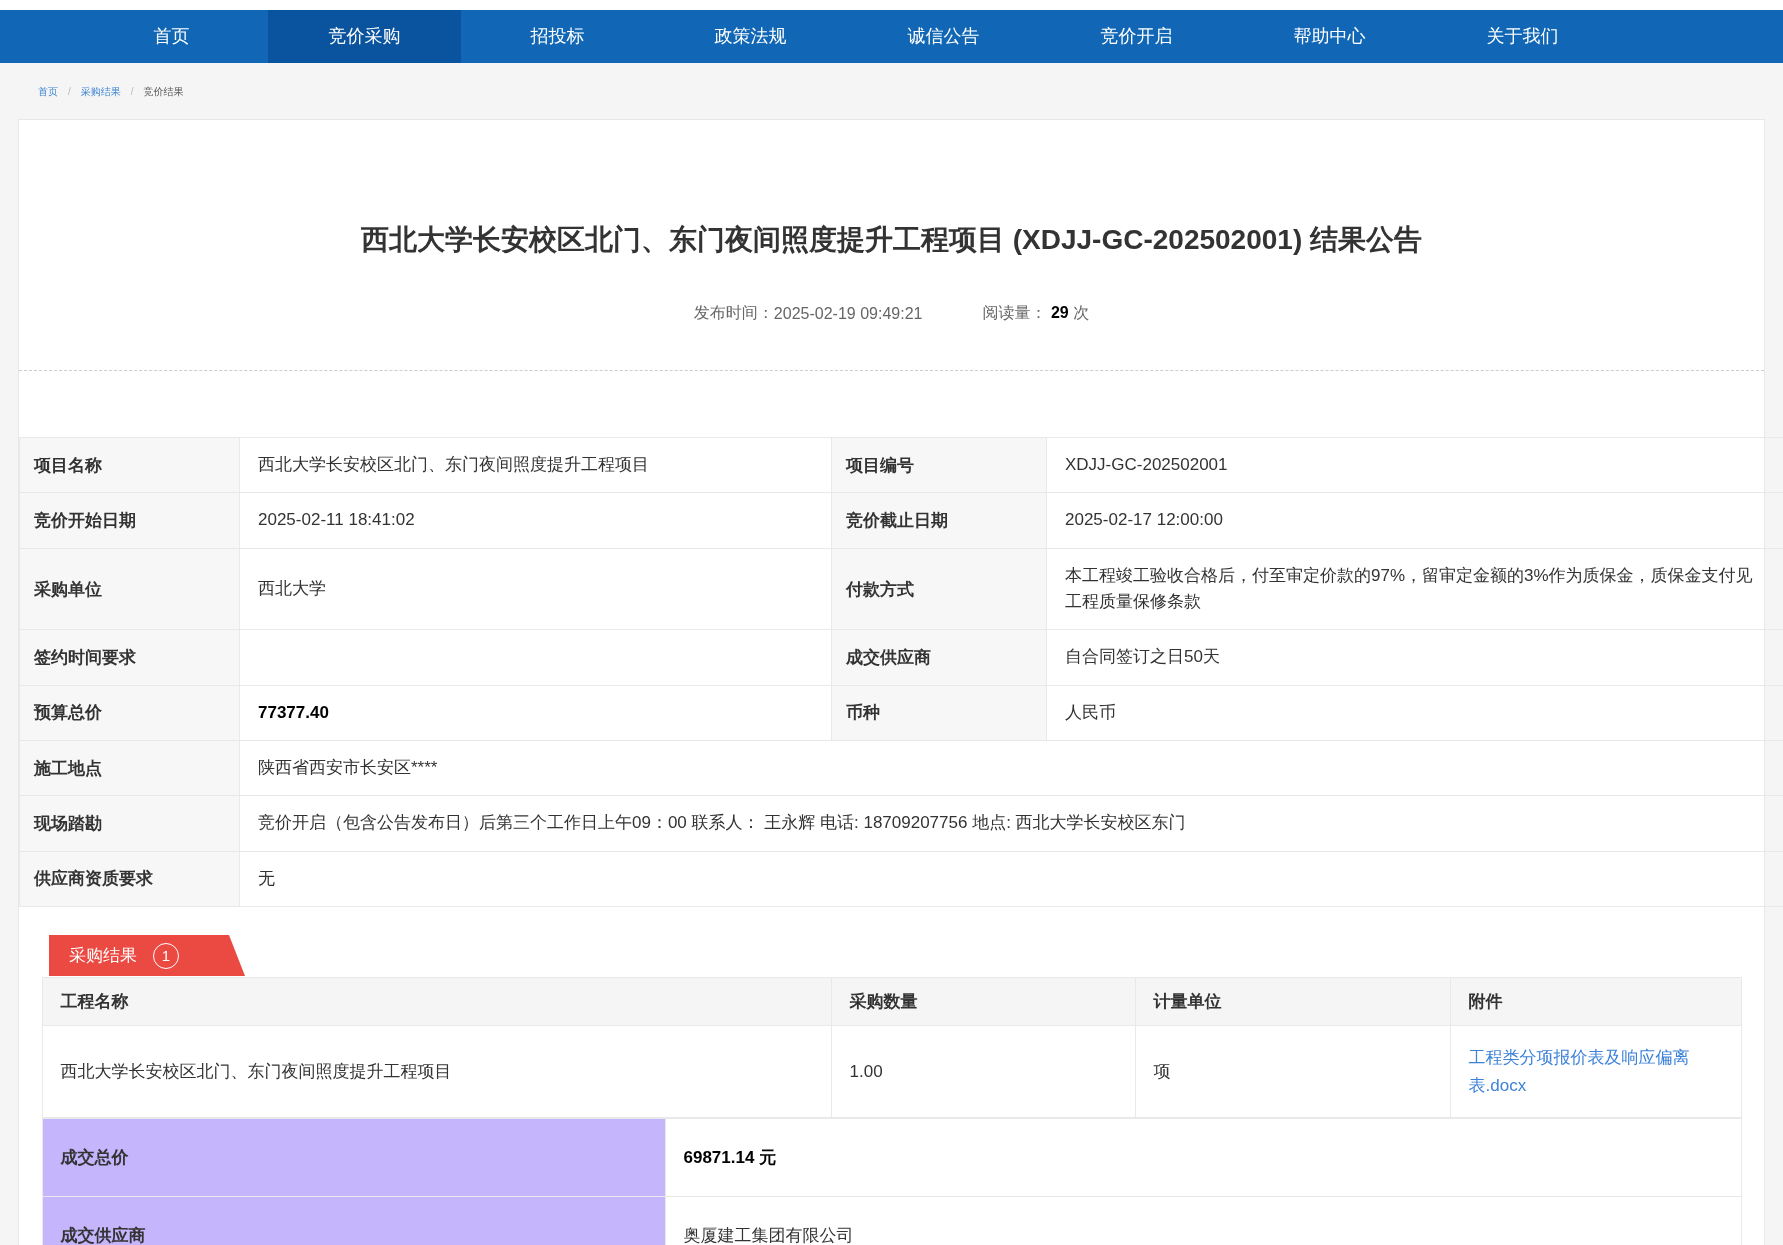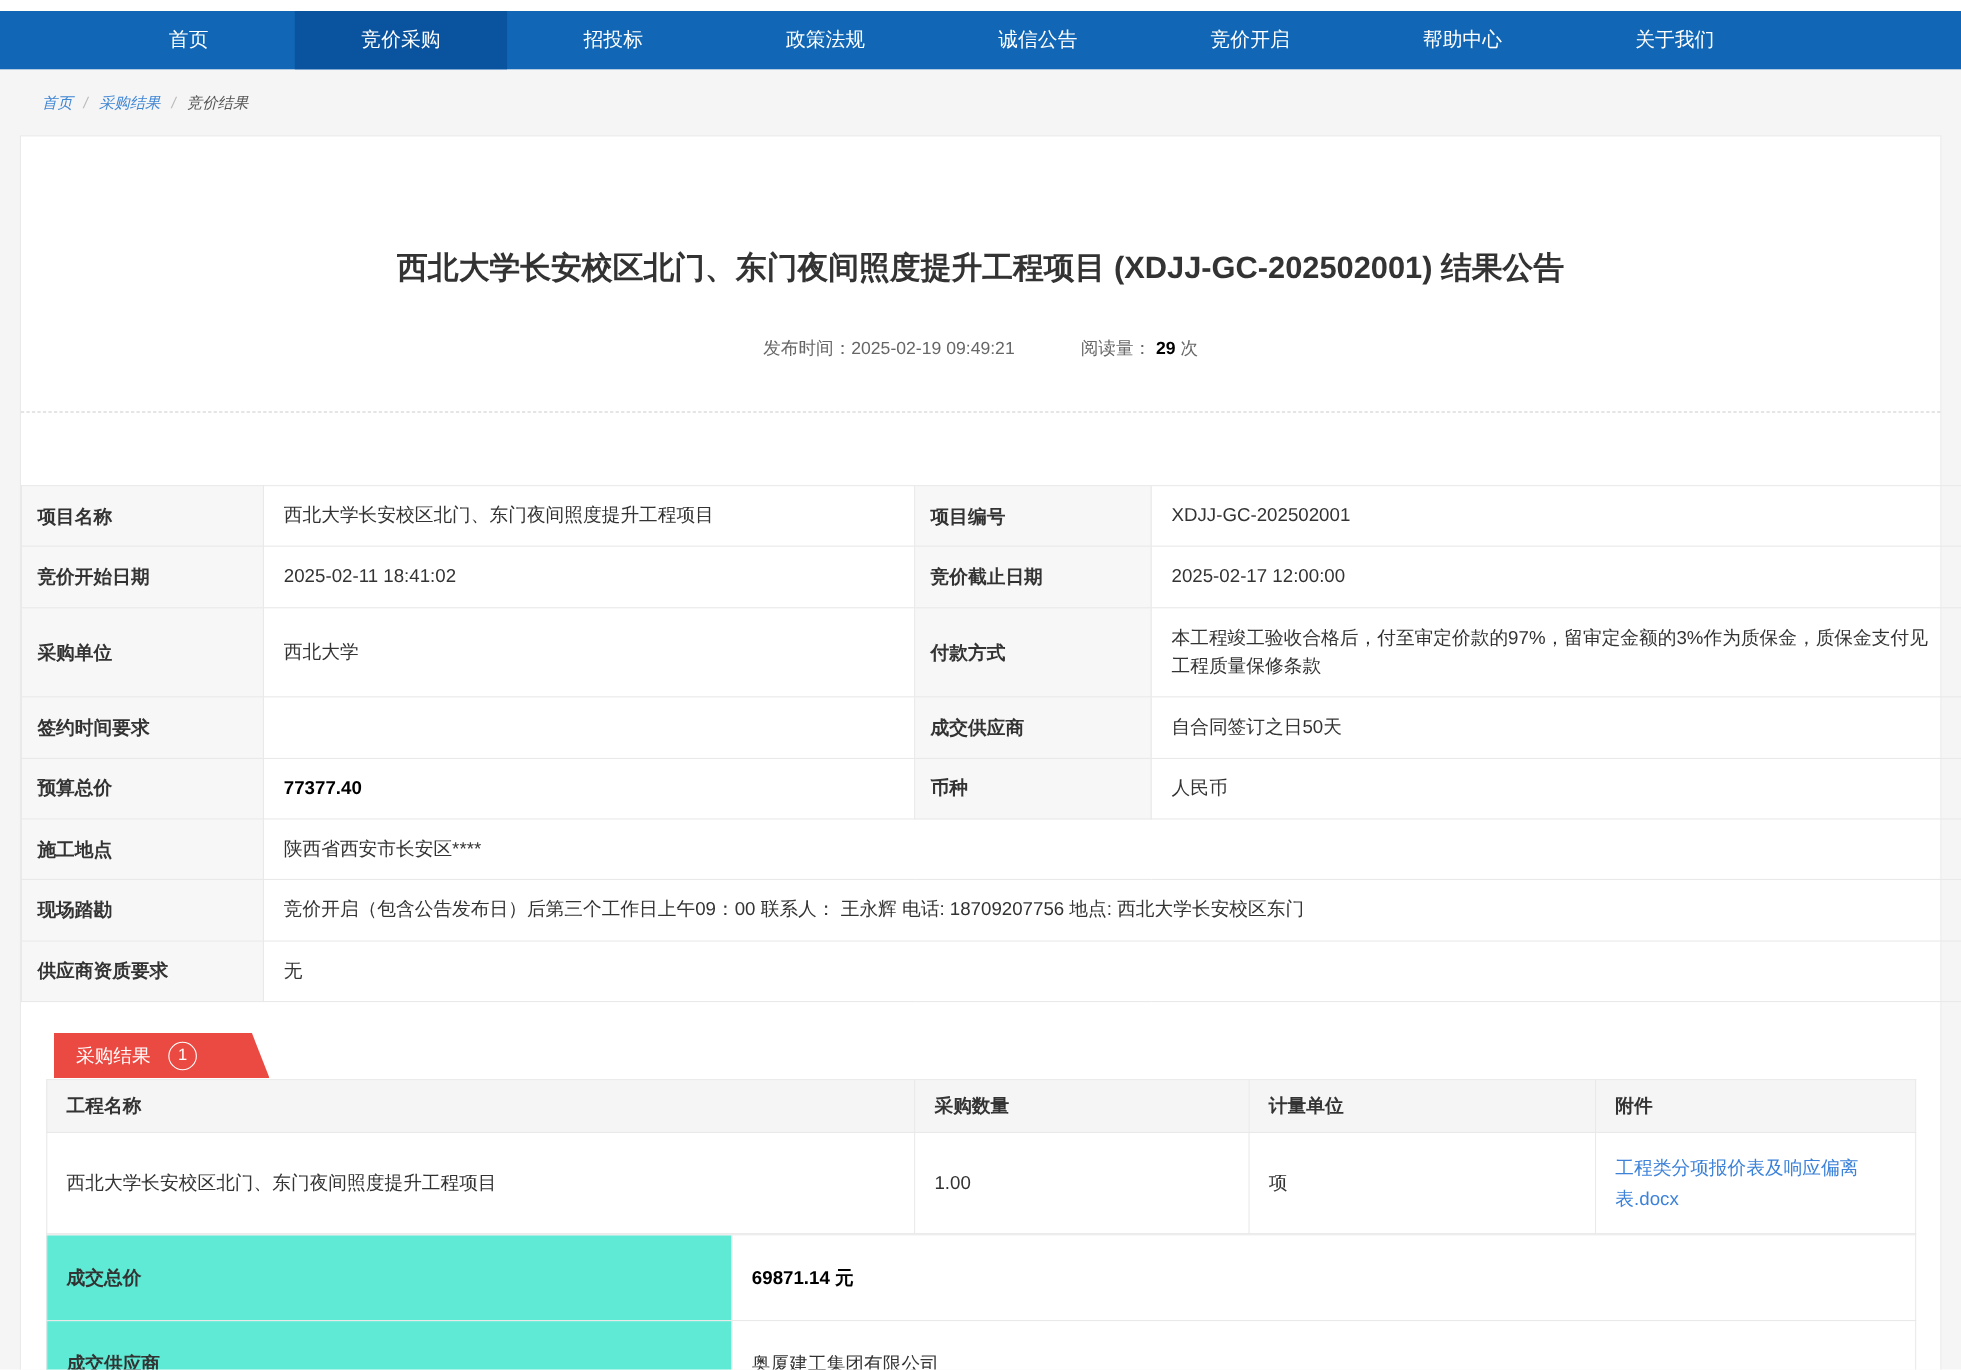--- a/index.html
+++ b/index.html
@@ -12,21 +12,21 @@
 
   
   .nav-bar { height:53px; background:#1167b5; display:flex; padding-left:75px; }
   .nav-item {
     width:193px; height:53px; line-height:53px; text-align:center;
     color:#ffffff; font-size:18px; cursor:pointer; flex:0 0 auto;
   }
   .nav-item.active { background:#0a539e; }
 
   
-  .breadcrumb { padding:22px 0 20px 38px; font-size:14px; color:#999;font-style:italic; }
+  .breadcrumb { padding:22px 0 20px 38px; font-size:10px; color:#999; }
   .breadcrumb a { color:#3f86d3; text-decoration:none; cursor:pointer; }
   .breadcrumb .sep { margin:0 10px; color:#bbb; }
   .breadcrumb .current { color:#555; }
 
   
   .card {
     width:1747px; margin-left:18px; background:#ffffff;
     border:1px solid #e8e8e8; min-height:1122px;
   }
   .article-title {
@@ -75,21 +75,21 @@
   .result-table td { padding:14px 18px; line-height:1.6; }
   .result-table .c1 { width:789px; }
   .result-table .c2 { width:304px; }
   .result-table .c3 { width:315px; }
   .result-table tbody tr { height:92px; }
   .attach-link { color:#3c82d9; text-decoration:none; cursor:pointer; }
 
   .merge-table { width:1700px; margin:0 auto; font-size:17px; }
   .merge-table th, .merge-table td { border:1px solid #e9e9e9; vertical-align:middle; text-align:left; }
   .merge-table th {
-    background:#5eead4; font-weight:bold; width:623px; padding:27px 18px; height:48px;
+    background:#c4b5fd; font-weight:bold; width:623px; padding:27px 18px; height:48px;
   }
   .merge-table td { padding:12px 18px; }
 </style>
 </head>
 <body>
 
 <div class="top-strip"></div>
 
 <div class="nav-bar">
   <div class="nav-item">首页</div>

